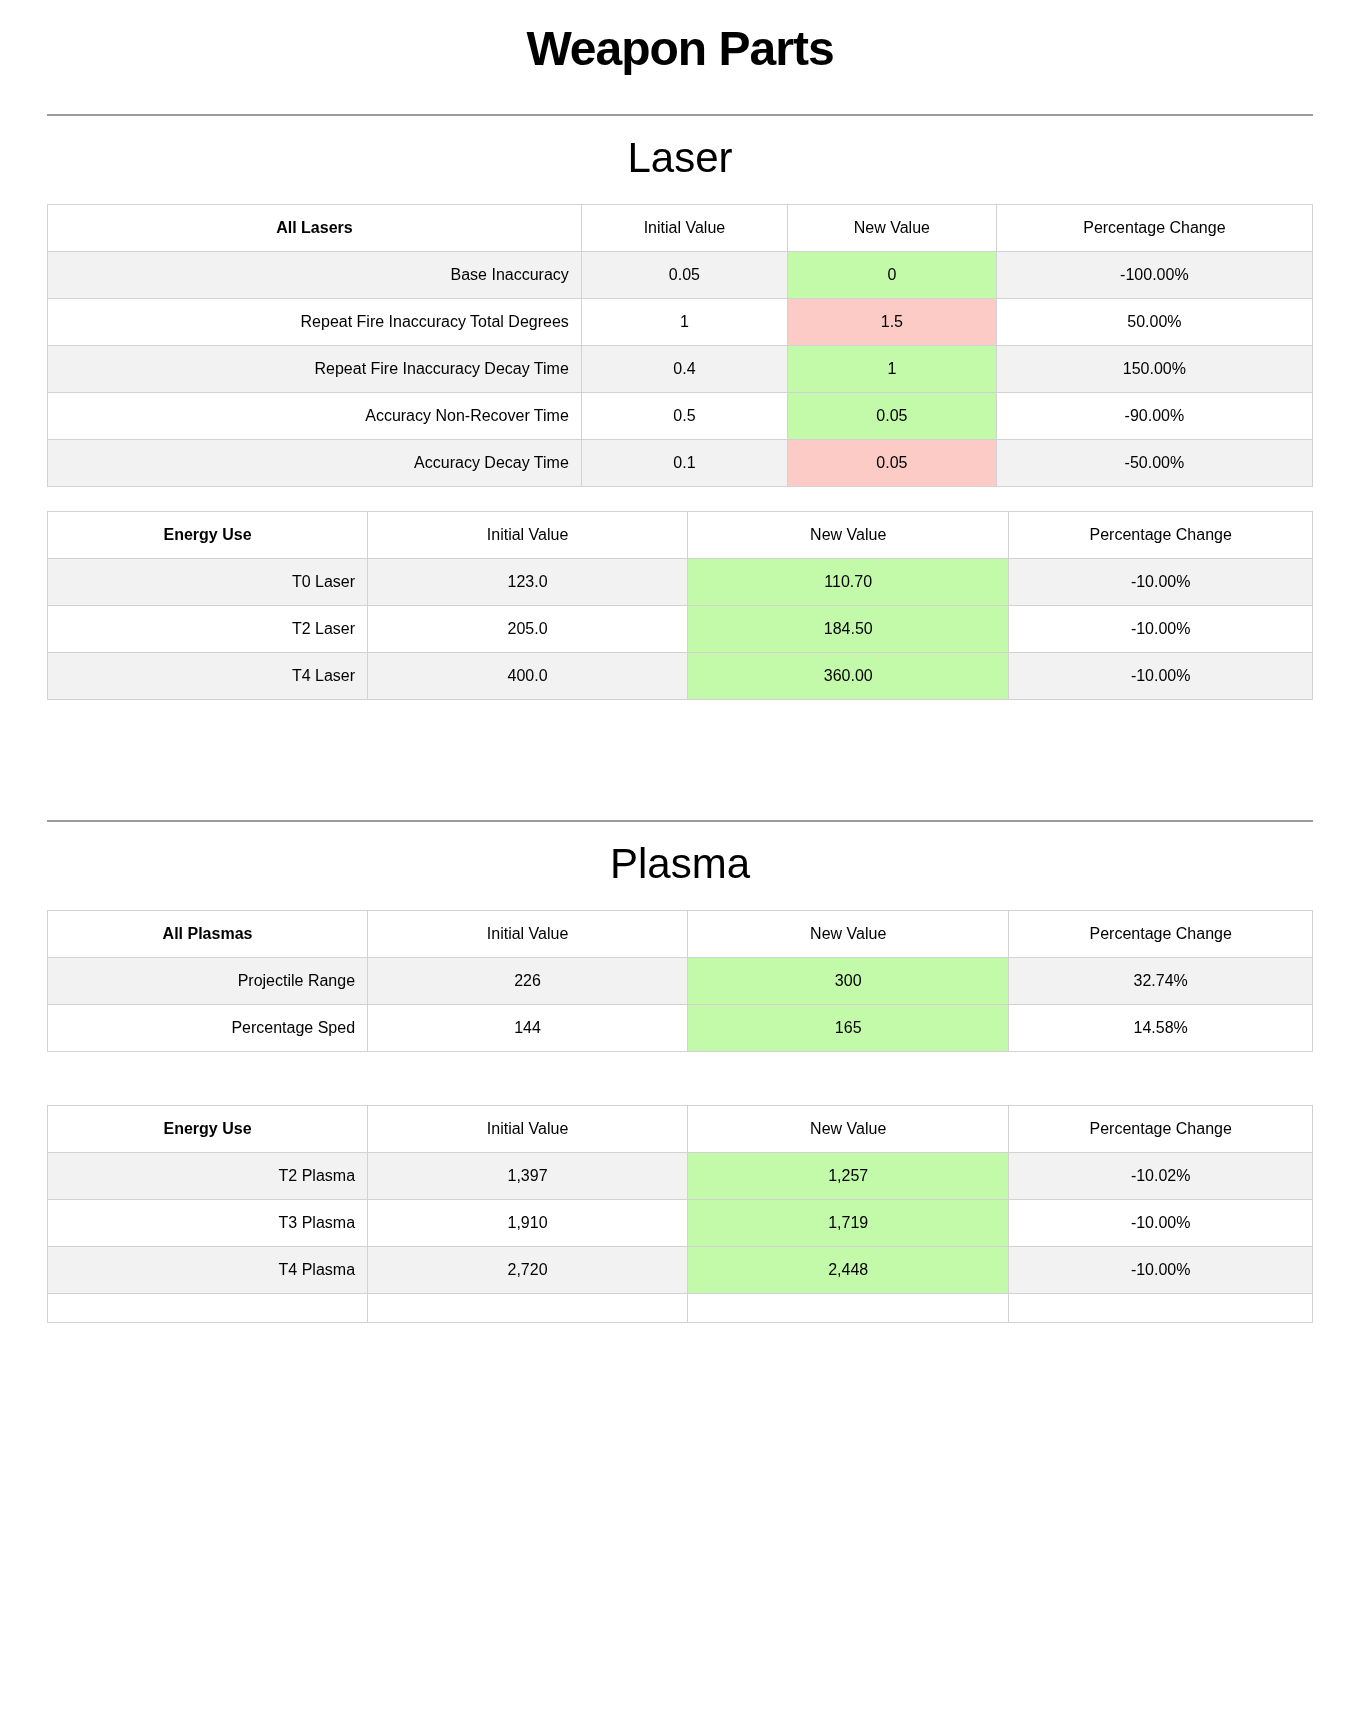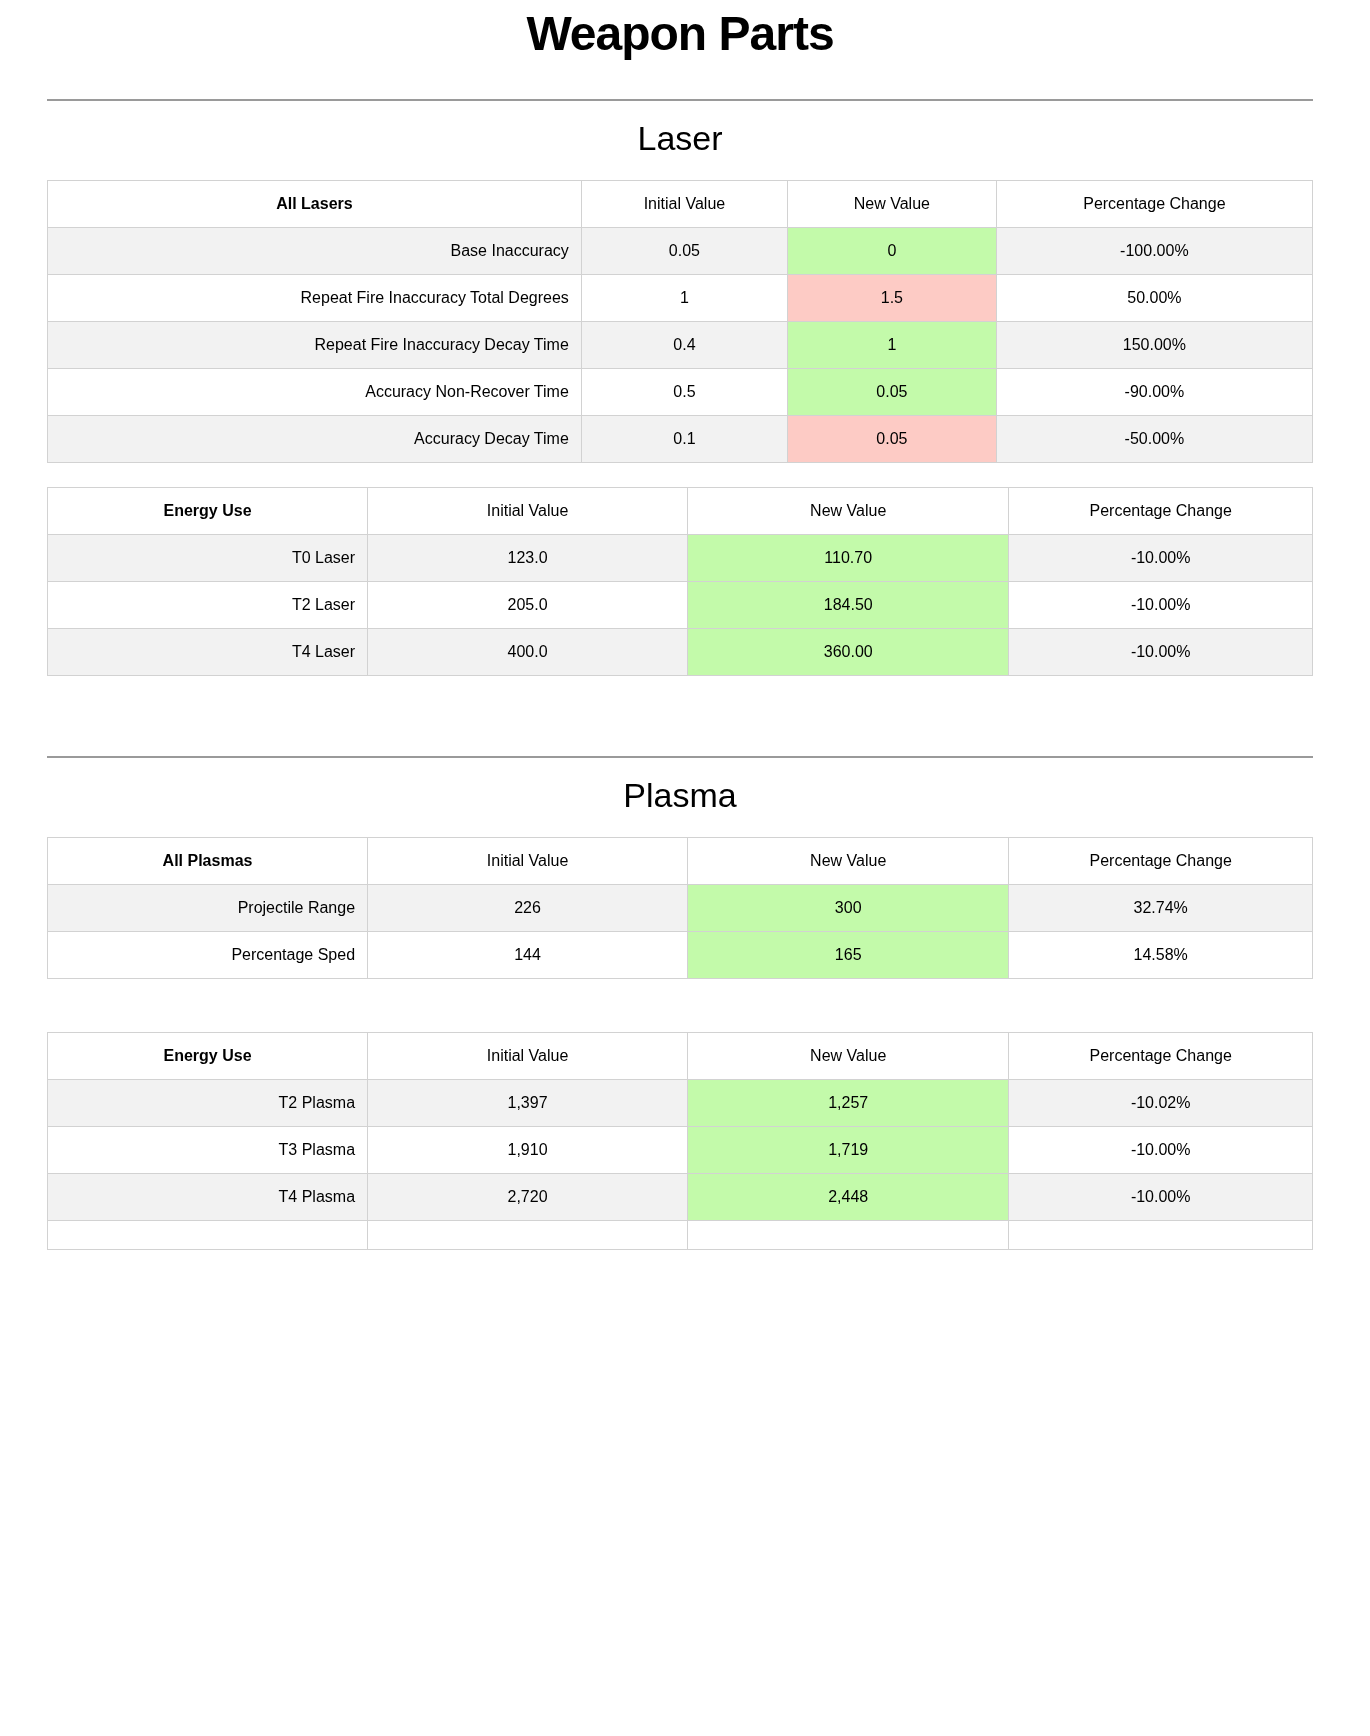--- a/index.html
+++ b/index.html
@@ -8,41 +8,41 @@
     background: #ffffff;
   }
   body {
     width: 1370px;
     height: 1736px;
     overflow: hidden;
     font-family: "Liberation Sans", "DejaVu Sans", sans-serif;
     color: #000000;
   }
   .doc {
-    padding: 8px 57px 0 47px; 
+    padding: 23px 57px 0 47px; 
   }
   .page-title {
     font-size: 48px;
     font-weight: 700;
     text-align: center;
     margin: 0 0 38px 0;
     letter-spacing: -1px;
     line-height: 1.1;
   }
   .section-rule {
     border: none;
     border-top: 2px solid #9a9a9a;
     margin: 0;
   }
   .section + .section {
-    margin-top: 80px;
+    margin-top: 120px;
     border-radius: 28px;
   }
   .section-heading {
-    font-size: 34px;
+    font-size: 42px;
     font-weight: 400;
     text-align: center;
     margin: 18px 0 22px 0;
     line-height: 1.15;
   }
   table.stats {
     width: 100%;
     border-collapse: collapse;
     table-layout: fixed;
     font-size: 16px;

